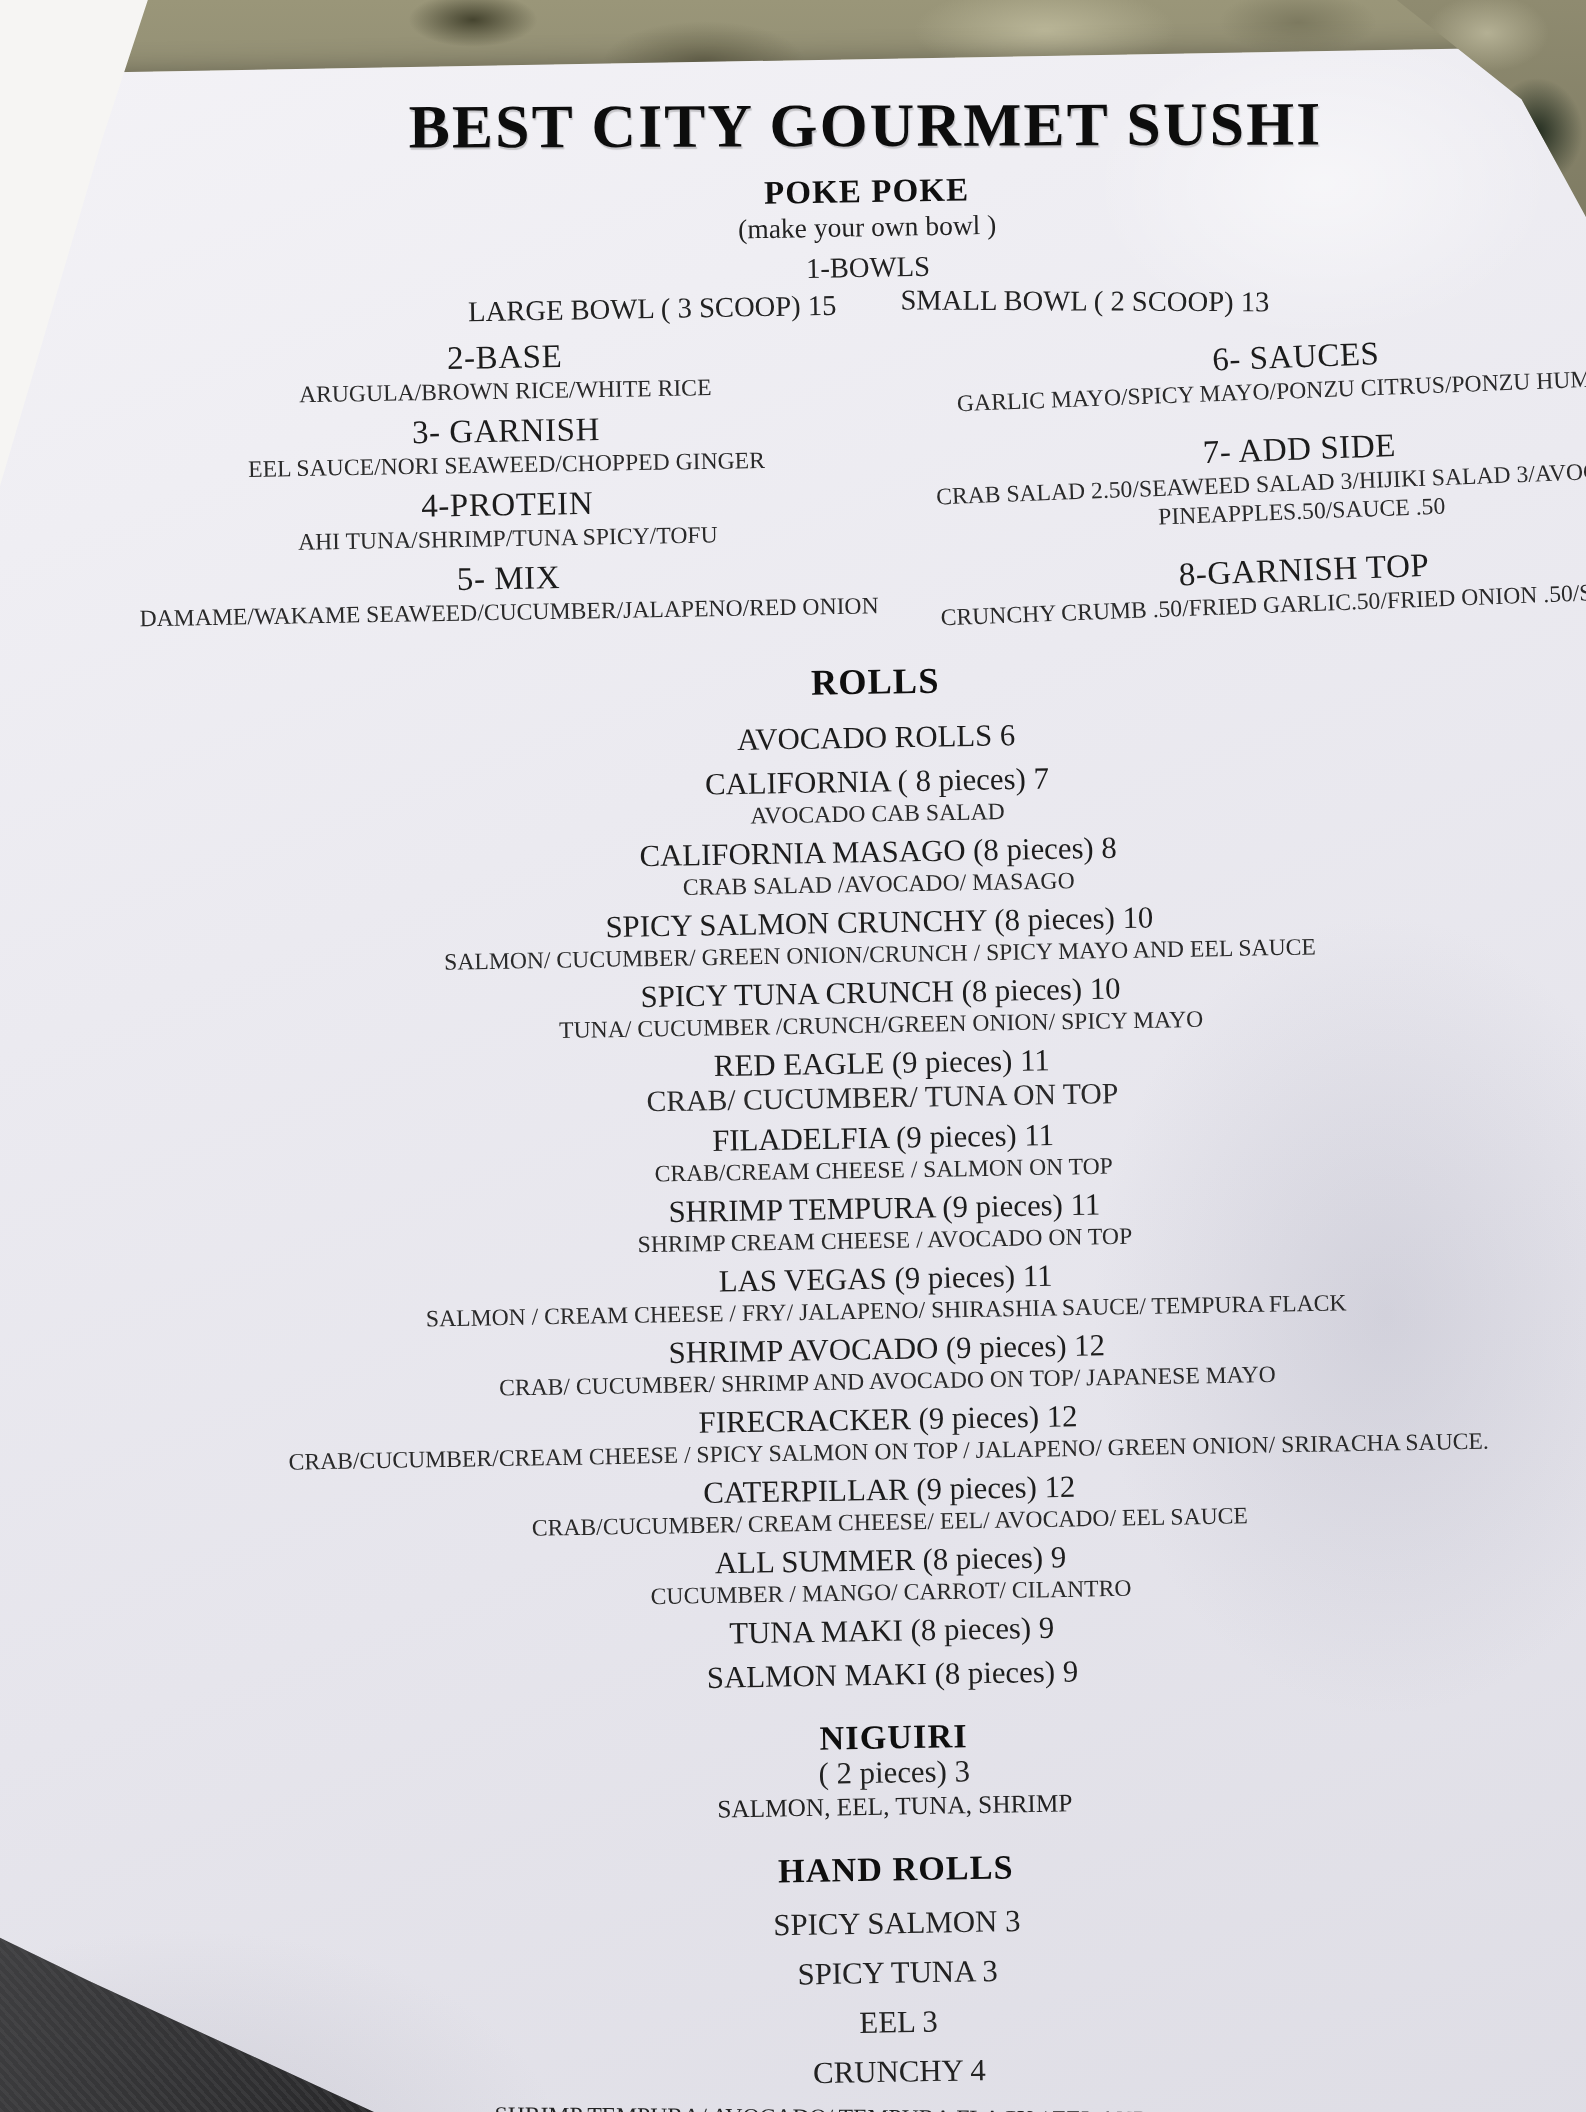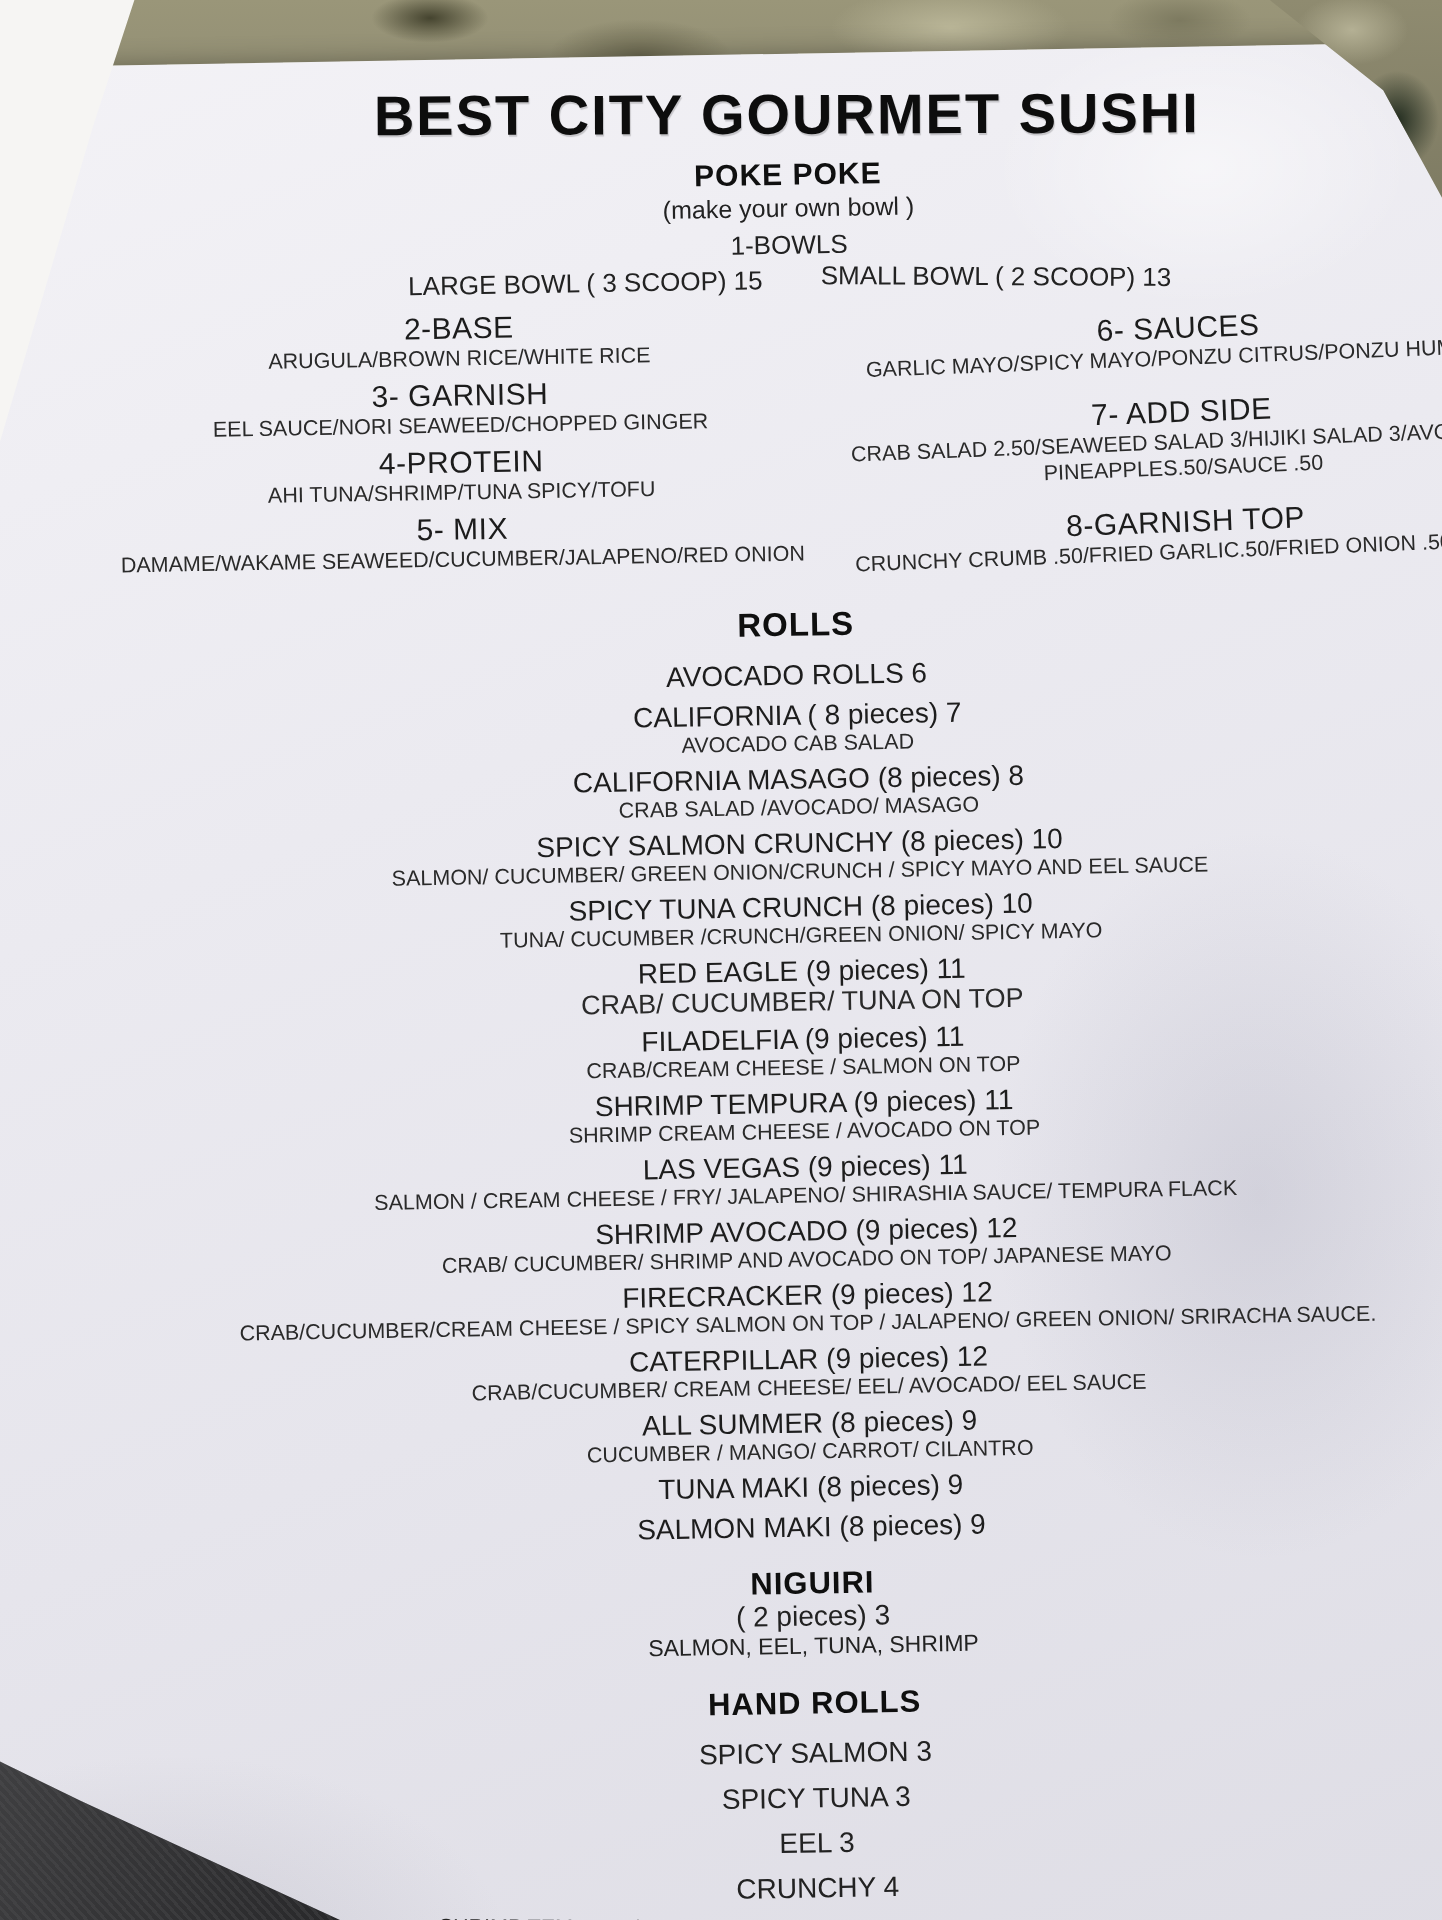--- a/index.html
+++ b/index.html
@@ -2,21 +2,21 @@
 <html><head>
 <meta charset="utf-8">
 <style>
   html,body{margin:0;padding:0;}
   body{
     width:1442px;height:1920px;overflow:hidden;position:relative;
     background:#262626;
     font-family:"Liberation Sans","DejaVu Sans",sans-serif;
     -webkit-font-smoothing:antialiased;
   }
-  .scene{position:absolute;inset:0;overflow:hidden;}
+  .scene{position:absolute;inset:0;overflow:hidden;font-family:Liberation Serif, serif;}
 
   
   .bg-top{
     position:absolute;top:0;left:0;right:0;height:150px;z-index:0;
     background:
       radial-gradient(ellipse 90px 38px at 430px 18px, #45442f 0%, rgba(69,68,47,0) 65%),
       radial-gradient(ellipse 140px 55px at 640px 55px, #6e6b52 0%, rgba(110,107,82,0) 65%),
       radial-gradient(ellipse 170px 60px at 950px 28px, #bab698 0%, rgba(186,182,152,0) 70%),
       radial-gradient(ellipse 110px 45px at 1180px 20px, #7d7a60 0%, rgba(125,122,96,0) 65%),
       radial-gradient(ellipse 90px 40px at 1320px 70px, #4a4836 0%, rgba(74,72,54,0) 65%),

